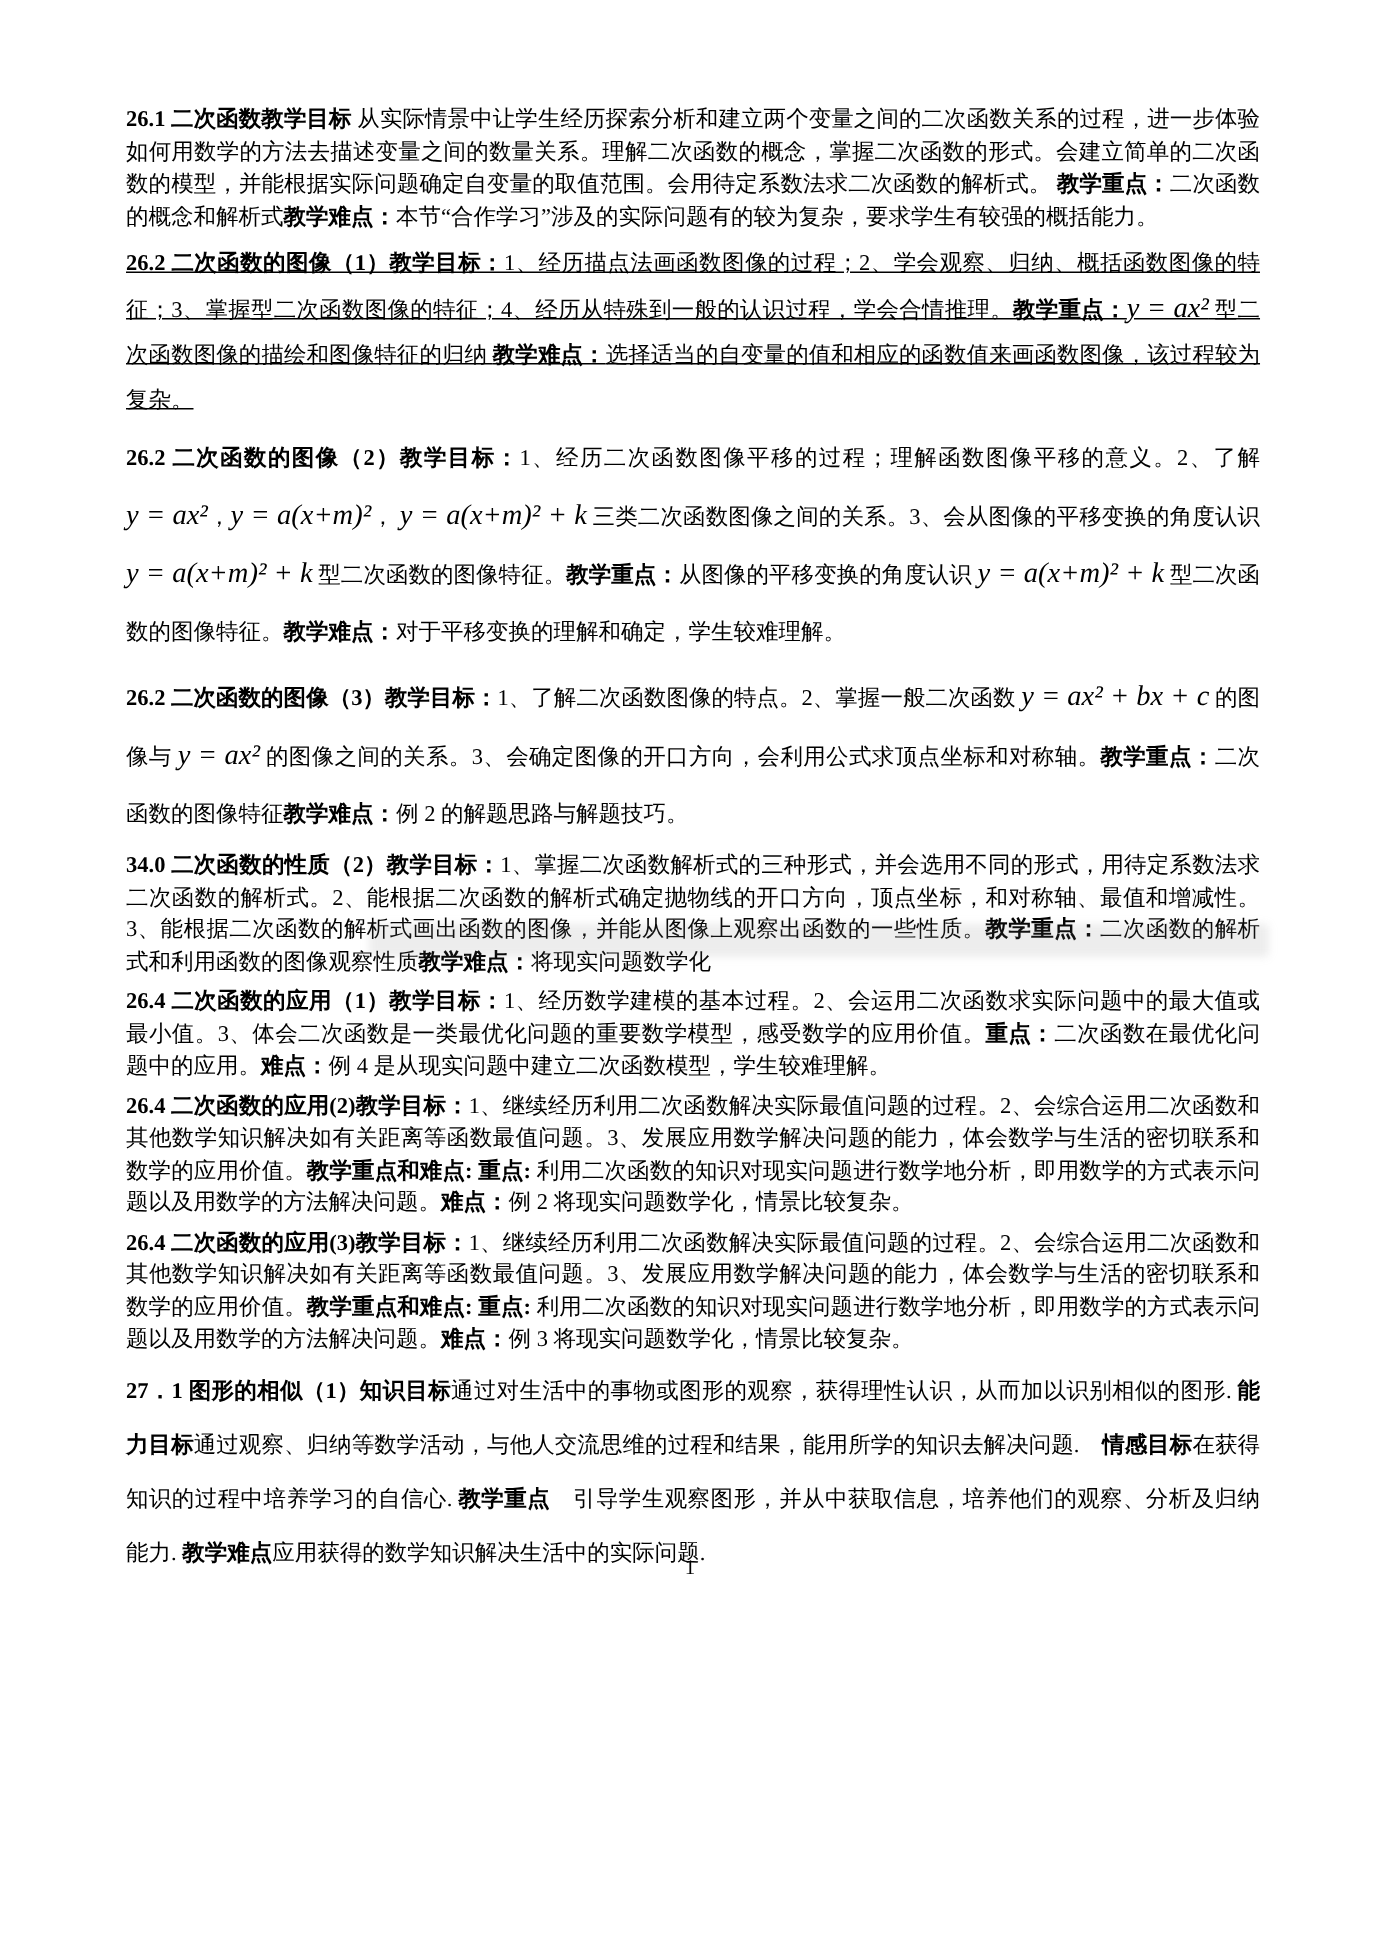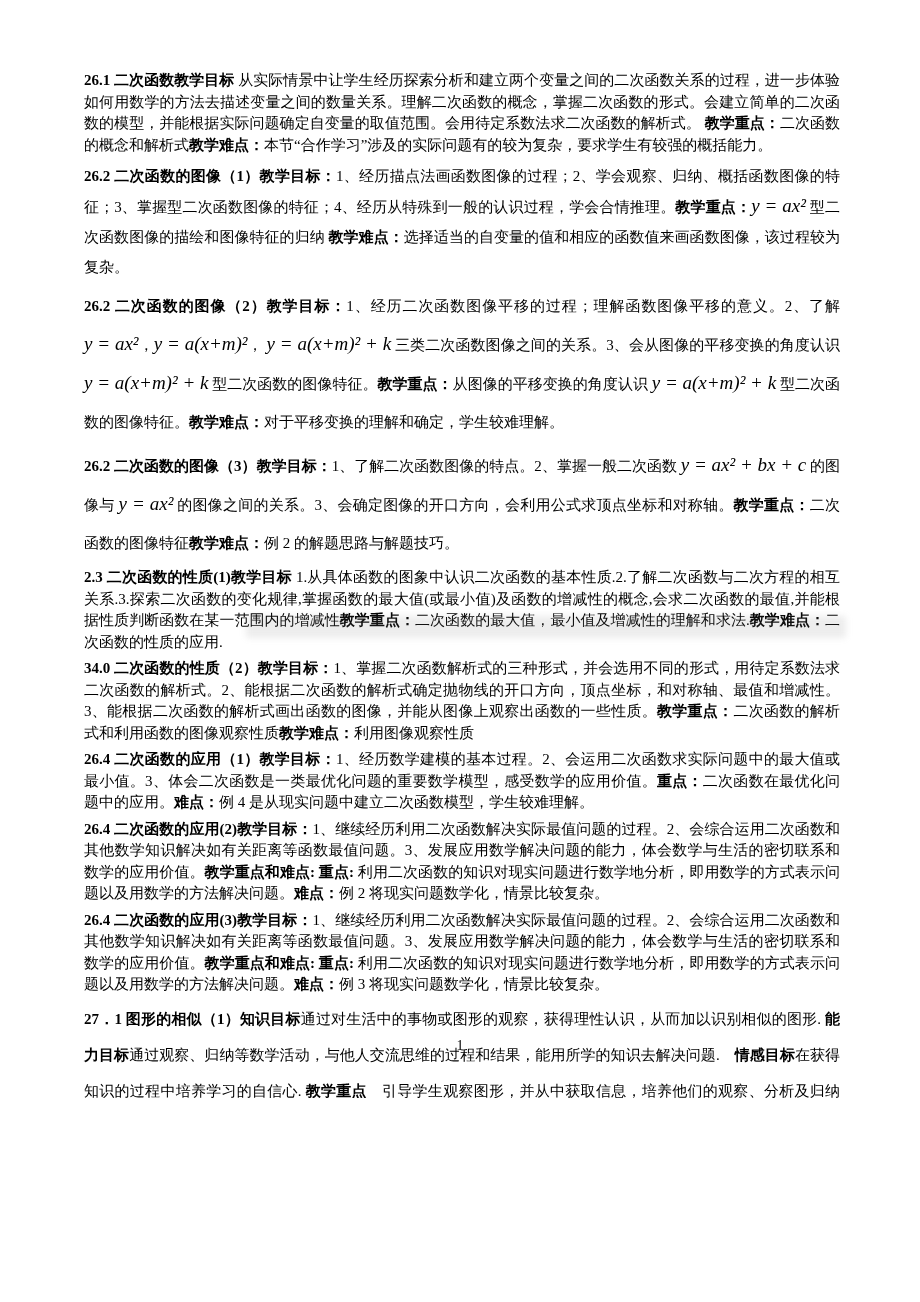--- a/index.html
+++ b/index.html
@@ -18,21 +18,21 @@
     left: 84px;
     width: 756px;
     text-align: justify;
   }
   p.para {
     margin: 0 0 5px 0;
     font-size: 15px;
     line-height: 21.5px;
     word-break: break-all;
   }
-  p.para.wide  { line-height: 30px; }
+  p.para.wide  { line-height: 30px; text-decoration: underline; }
   p.para.math  { line-height: 38px; }
   p.para.loose { line-height: 36px; }
   .run-normal { font-weight: 400; }
   .run-bold   { font-weight: 700; }
   .run-math {
     font-family: "Liberation Serif", "DejaVu Serif", serif;
     font-style: italic;
     font-size: 19px;
     white-space: nowrap;
   }
@@ -59,22 +59,21 @@
 </style>
 </head>
 <body>
 
 <div class="page">
   <div class="content">
       <p class="para"><span class="run-bold">26.1 二次函数教学目标</span><span class="run-normal"> 从实际情景中让学生经历探索分析和建立两个变量之间的二次函数关系的过程，进一步体验如何用数学的方法去描述变量之间的数量关系。理解二次函数的概念，掌握二次函数的形式。会建立简单的二次函数的模型，并能根据实际问题确定自变量的取值范围。会用待定系数法求二次函数的解析式。 </span><span class="run-bold">教学重点：</span><span class="run-normal">二次函数的概念和解析式</span><span class="run-bold">教学难点：</span><span class="run-normal">本节“合作学习”涉及的实际问题有的较为复杂，要求学生有较强的概括能力。</span></p>
       <p class="para wide"><span class="run-bold">26.2 二次函数的图像（1）教学目标：</span><span class="run-normal">1、经历描点法画函数图像的过程；2、学会观察、归纳、概括函数图像的特征；3、掌握型二次函数图像的特征；4、经历从特殊到一般的认识过程，学会合情推理。</span><span class="run-bold">教学重点：</span><span class="run-math">y = ax²</span><span class="run-normal"> 型二次函数图像的描绘和图像特征的归纳 </span><span class="run-bold">教学难点：</span><span class="run-normal">选择适当的自变量的值和相应的函数值来画函数图像，该过程较为复杂。</span></p>
       <p class="para math"><span class="run-bold">26.2 二次函数的图像（2）教学目标：</span><span class="run-normal">1、经历二次函数图像平移的过程；理解函数图像平移的意义。2、了解 </span><span class="run-math">y = ax²</span><span class="run-normal">，</span><span class="run-math">y = a(x+m)²</span><span class="run-normal">， </span><span class="run-math">y = a(x+m)² + k</span><span class="run-normal"> 三类二次函数图像之间的关系。3、会从图像的平移变换的角度认识 </span><span class="run-math">y = a(x+m)² + k</span><span class="run-normal"> 型二次函数的图像特征。</span><span class="run-bold">教学重点：</span><span class="run-normal">从图像的平移变换的角度认识 </span><span class="run-math">y = a(x+m)² + k</span><span class="run-normal"> 型二次函数的图像特征。</span><span class="run-bold">教学难点：</span><span class="run-normal">对于平移变换的理解和确定，学生较难理解。</span></p>
       <p class="para math"><span class="run-bold">26.2 二次函数的图像（3）教学目标：</span><span class="run-normal">1、了解二次函数图像的特点。2、掌握一般二次函数 </span><span class="run-math">y = ax² + bx + c</span><span class="run-normal"> 的图像与 </span><span class="run-math">y = ax²</span><span class="run-normal"> 的图像之间的关系。3、会确定图像的开口方向，会利用公式求顶点坐标和对称轴。</span><span class="run-bold">教学重点：</span><span class="run-normal">二次函数的图像特征</span><span class="run-bold">教学难点：</span><span class="run-normal">例 2 的解题思路与解题技巧。</span></p>
-      <p class="para"><span class="run-bold">2.3 二次函数的性质(1)教学目标</span><span class="run-normal"> 1.从具体函数的图象中认识二次函数的基本性质.2.了解二次函数与二次方程的相互关系.3.探索二次函数的变化规律,掌握函数的最大值(或最小值)及函数的增减性的概念,会求二次函数的最值,并能根据性质判断函数在某一范围内的增减性</span><span class="run-bold">教学重点：</span><span class="run-normal">二次函数的最大值，最小值及增减性的理解和求法.</span><span class="run-bold">教学难点：</span><span class="run-normal">二次函数的性质的应用.</span></p>
-      <p class="para"><span class="run-bold">34.0 二次函数的性质（2）教学目标：</span><span class="run-normal">1、掌握二次函数解析式的三种形式，并会选用不同的形式，用待定系数法求二次函数的解析式。2、能根据二次函数的解析式确定抛物线的开口方向，顶点坐标，和对称轴、最值和增减性。3、能根据二次函数的解析式画出函数的图像，并能从图像上观察出函数的一些性质。</span><span class="run-bold">教学重点：</span><span class="run-normal">二次函数的解析式和利用函数的图像观察性质</span><span class="run-bold">教学难点：</span><span class="run-normal">利用图像观察性质</span></p>
+      <p class="para"><span class="run-bold">34.0 二次函数的性质（2）教学目标：</span><span class="run-normal">1、掌握二次函数解析式的三种形式，并会选用不同的形式，用待定系数法求二次函数的解析式。2、能根据二次函数的解析式确定抛物线的开口方向，顶点坐标，和对称轴、最值和增减性。3、能根据二次函数的解析式画出函数的图像，并能从图像上观察出函数的一些性质。</span><span class="run-bold">教学重点：</span><span class="run-normal">二次函数的解析式和利用函数的图像观察性质</span><span class="run-bold">教学难点：</span><span class="run-normal">将现实问题数学化</span></p>
       <p class="para"><span class="run-bold">26.4 二次函数的应用（1）教学目标：</span><span class="run-normal">1、经历数学建模的基本过程。2、会运用二次函数求实际问题中的最大值或最小值。3、体会二次函数是一类最优化问题的重要数学模型，感受数学的应用价值。</span><span class="run-bold">重点：</span><span class="run-normal">二次函数在最优化问题中的应用。</span><span class="run-bold">难点：</span><span class="run-normal">例 4 是从现实问题中建立二次函数模型，学生较难理解。</span></p>
       <p class="para"><span class="run-bold">26.4 二次函数的应用(2)教学目标：</span><span class="run-normal">1、继续经历利用二次函数解决实际最值问题的过程。2、会综合运用二次函数和其他数学知识解决如有关距离等函数最值问题。3、发展应用数学解决问题的能力，体会数学与生活的密切联系和数学的应用价值。</span><span class="run-bold">教学重点和难点: 重点:</span><span class="run-normal"> 利用二次函数的知识对现实问题进行数学地分析，即用数学的方式表示问题以及用数学的方法解决问题。</span><span class="run-bold">难点：</span><span class="run-normal">例 2 将现实问题数学化，情景比较复杂。</span></p>
       <p class="para"><span class="run-bold">26.4 二次函数的应用(3)教学目标：</span><span class="run-normal">1、继续经历利用二次函数解决实际最值问题的过程。2、会综合运用二次函数和其他数学知识解决如有关距离等函数最值问题。3、发展应用数学解决问题的能力，体会数学与生活的密切联系和数学的应用价值。</span><span class="run-bold">教学重点和难点: 重点:</span><span class="run-normal"> 利用二次函数的知识对现实问题进行数学地分析，即用数学的方式表示问题以及用数学的方法解决问题。</span><span class="run-bold">难点：</span><span class="run-normal">例 3 将现实问题数学化，情景比较复杂。</span></p>
       <p class="para loose"><span class="run-bold">27．1 图形的相似（1）知识目标</span><span class="run-normal">通过对生活中的事物或图形的观察，获得理性认识，从而加以识别相似的图形. </span><span class="run-bold">能力目标</span><span class="run-normal">通过观察、归纳等数学活动，与他人交流思维的过程和结果，能用所学的知识去解决问题.　</span><span class="run-bold">情感目标</span><span class="run-normal">在获得知识的过程中培养学习的自信心. </span><span class="run-bold">教学重点</span><span class="run-normal">　引导学生观察图形，并从中获取信息，培养他们的观察、分析及归纳能力. </span><span class="run-bold">教学难点</span><span class="run-normal">应用获得的数学知识解决生活中的实际问题.</span></p>
     </div>
   <div class="watermark"></div>
   <div class="page-number">1</div>
 </div>
 
 </body></html>

